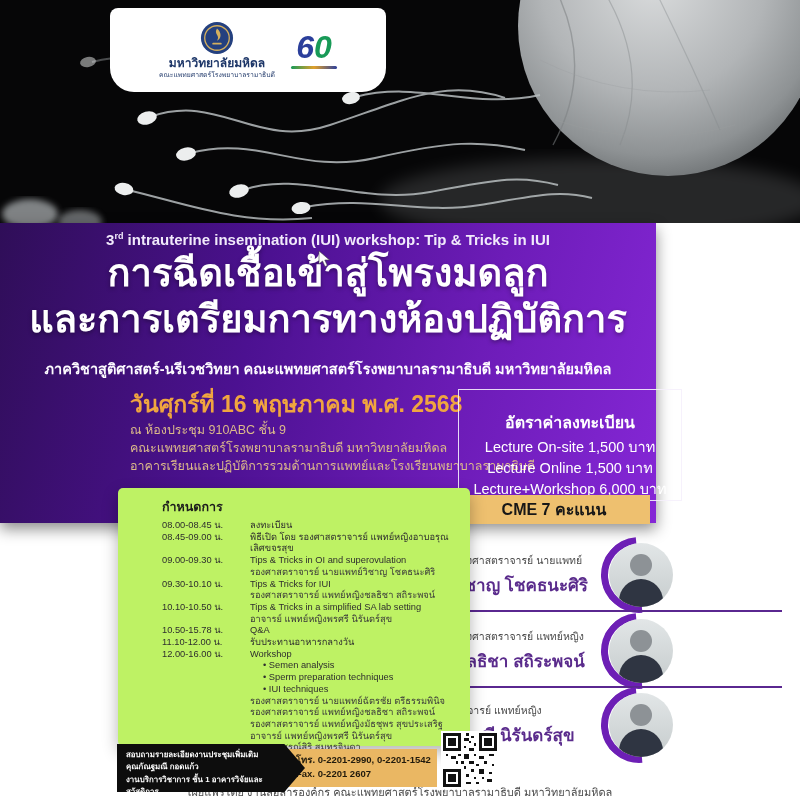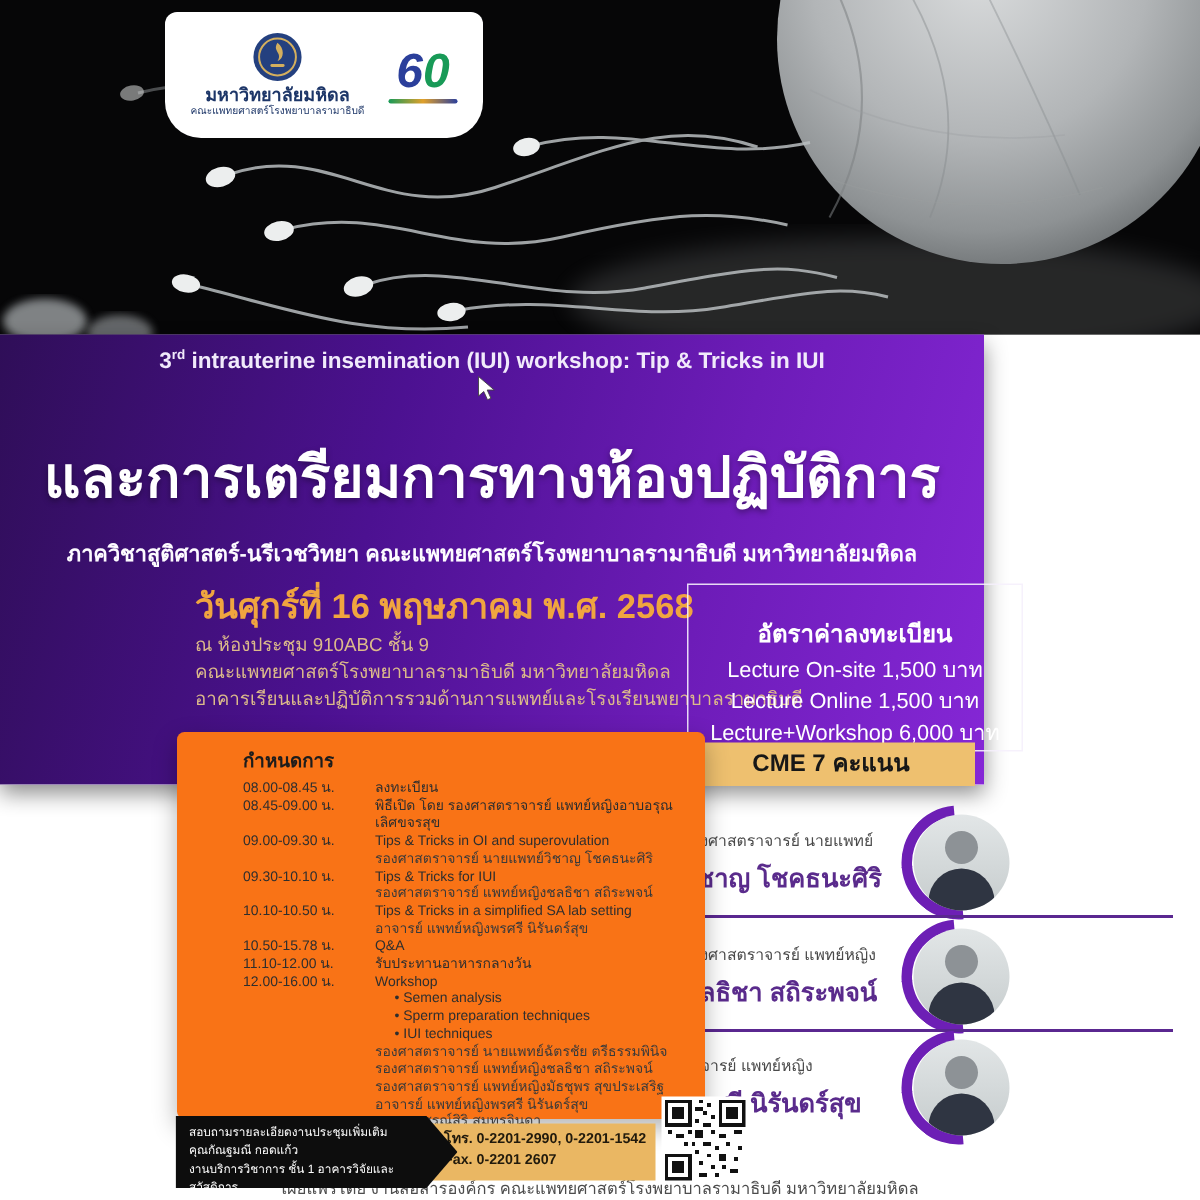--- a/index.html
+++ b/index.html
@@ -1,20 +1,20 @@
 <!DOCTYPE html>
 <html><head>
 <meta charset="utf-8">
 <style>
   html,body{margin:0;padding:0;background:#888;}
   .poster{position:relative;width:800px;height:800px;background:#ffffff;overflow:hidden;
           font-family:"Liberation Sans","DejaVu Sans",sans-serif;margin:0 auto;}
   
   .hero{position:absolute;left:0;top:0;width:800px;height:223px;background:#060607;}
-  .logo-card{position:absolute;left:110px;top:8px;width:212px;height:84px;background:#fff;
+  .logo-card{position:absolute;left:110px;top:8px;width:276px;height:84px;background:#fff;
              border-radius:8px 8px 24px 24px;display:flex;align-items:center;justify-content:center;gap:16px;z-index:5;}
   .mahidol-block{text-align:center;}
   .uni-name{font-size:12px;font-weight:bold;color:#1d3668;line-height:1.1;margin-top:2px;}
   .fac-name{font-size:6.8px;color:#1d3668;line-height:1.2;}
   .logo60{font-size:32px;font-weight:bold;font-style:italic;line-height:1;text-align:center;}
   .logo60 .six{color:#2b3f9b;} .logo60 .zero{color:#189a57;}
   .logo60-bars{height:3px;width:46px;margin:3px auto 0;background:linear-gradient(90deg,#189a57,#e0a02c,#2b3f9b);border-radius:2px;}
   
   .purple{position:absolute;left:0;top:223px;width:656px;height:300px;
           background:linear-gradient(105deg,#2f0e58 0%,#4c1191 38%,#6d1cb8 70%,#8527d6 100%);
@@ -30,21 +30,21 @@
   .venue{position:absolute;left:130px;top:198px;font-size:12.5px;line-height:1.45;color:#dcba8a;}
   .reg-box{position:absolute;left:458px;top:166px;width:222px;height:90px;border:1.5px solid rgba(245,240,252,.9);
            text-align:center;padding-top:20px;}
   .reg-title{font-size:16px;font-weight:bold;margin-bottom:2px;}
   .reg-item{font-size:14.5px;line-height:1.45;}
   .cme-badge{position:absolute;left:458px;top:272px;width:192px;height:29px;background:#eec06f;
              text-align:center;line-height:29px;font-size:16px;font-weight:bold;color:#171717;}
   
   .cursor{position:absolute;left:318px;top:250px;z-index:50;}
   
-  .sched{position:absolute;left:118px;top:488px;width:352px;height:258px;background:#f97316;border-radius:5px;
+  .sched{position:absolute;left:118px;top:488px;width:352px;height:258px;background:#bef264;border-radius:5px;
          box-shadow:0 6px 16px rgba(0,0,0,.30);padding:9px 10px 6px 44px;box-sizing:border-box;z-index:3;}
   .sched-title{font-size:12.5px;font-weight:bold;color:#1c1c1c;margin-bottom:3px;}
   .srow{display:flex;font-size:9.3px;line-height:1.26;color:#2e2e2e;}
   .srow .t{width:88px;flex:none;}
   .srow .d{flex:1;}
   .sub{color:#3a3a3a;}
   .bullet{padding-left:13px;}
   .bullet::before{content:"• ";}
   
   .spk{position:absolute;left:455px;width:328px;height:74px;display:flex;align-items:center;}
@@ -56,21 +56,21 @@
             border:7px solid transparent;border-left-color:#6d1fb5;border-bottom-color:#6d1fb5;
             transform:rotate(40deg);box-sizing:border-box;}
   .photo-inner{position:absolute;left:2px;top:2px;width:64px;height:64px;border-radius:50%;overflow:hidden;
                background:linear-gradient(#e2e6e7,#c6cccd);}
   .photo-inner::before{content:"";position:absolute;left:21px;top:11px;width:22px;height:22px;border-radius:50%;background:#8d9296;}
   .photo-inner::after{content:"";position:absolute;left:10px;top:36px;width:44px;height:30px;border-radius:22px 22px 0 0;background:#2f3542;}
   .divider{position:absolute;left:452px;width:330px;height:2px;background:#5a2790;}
   
   .black-box{position:absolute;left:117px;top:744px;width:188px;height:48px;background:#0d0d0d;color:#fff;
              clip-path:polygon(0 0,89% 0,100% 50%,89% 100%,0 100%);padding:5px 26px 5px 9px;box-sizing:border-box;
-             font-size:7.9px;line-height:1.55;font-weight:400;z-index:6;}
+             font-size:7.9px;line-height:1.55;font-weight:700;z-index:6;}
   .gold-band{position:absolute;left:272px;top:749px;width:165px;height:38px;background:#eab763;z-index:4;}
   .phones{position:absolute;left:24px;top:4px;font-size:9.5px;font-weight:bold;color:#211a0c;line-height:1.5;}
   .qr-wrap{position:absolute;left:441px;top:731px;width:58px;height:58px;background:#fff;padding:2px;box-sizing:border-box;z-index:5;}
   .gold-box2{position:absolute;left:502px;top:749px;width:252px;height:38px;background:#eab763;
              padding:5px 10px;box-sizing:border-box;font-size:9.3px;font-weight:bold;color:#2a2210;line-height:1.55;}
   .publisher{position:absolute;left:0;top:783px;width:800px;text-align:center;font-size:11px;color:#4c4c4c;}
 </style>
 </head>
 <body>
 
@@ -140,20 +140,21 @@
       </div>
     </div>
   </div>
 
   <svg class="cursor" width="14" height="18" viewBox="0 0 14 18">
     <path d="M1,1 L1,14 L4.5,11 L7,16.5 L9.3,15.5 L6.8,10 L11.5,10 Z" fill="#ffffff" stroke="#444" stroke-width=".6"></path>
   </svg>
 
   <div class="purple">
     <div class="eyebrow"><span>3</span><sup>rd</sup><span> intrauterine insemination (IUI) workshop: Tip &amp; Tricks in IUI</span></div>
+    <div class="big-title l1">การฉีดเชื้อเข้าสู่โพรงมดลูก</div>
     <div class="big-title l2">และการเตรียมการทางห้องปฏิบัติการ</div>
     <div class="dept-line">ภาควิชาสูติศาสตร์-นรีเวชวิทยา คณะแพทยศาสตร์โรงพยาบาลรามาธิบดี มหาวิทยาลัยมหิดล</div>
     <div class="date-line">วันศุกร์ที่ 16 พฤษภาคม พ.ศ. 2568</div>
     <div class="venue">
       <div>ณ ห้องประชุม 910ABC ชั้น 9</div>
       <div>คณะแพทยศาสตร์โรงพยาบาลรามาธิบดี มหาวิทยาลัยมหิดล</div>
       <div>อาคารเรียนและปฏิบัติการรวมด้านการแพทย์และโรงเรียนพยาบาลรามาธิบดี</div>
     </div>
     <div class="reg-box">
       <div class="reg-title">อัตราค่าลงทะเบียน</div>

